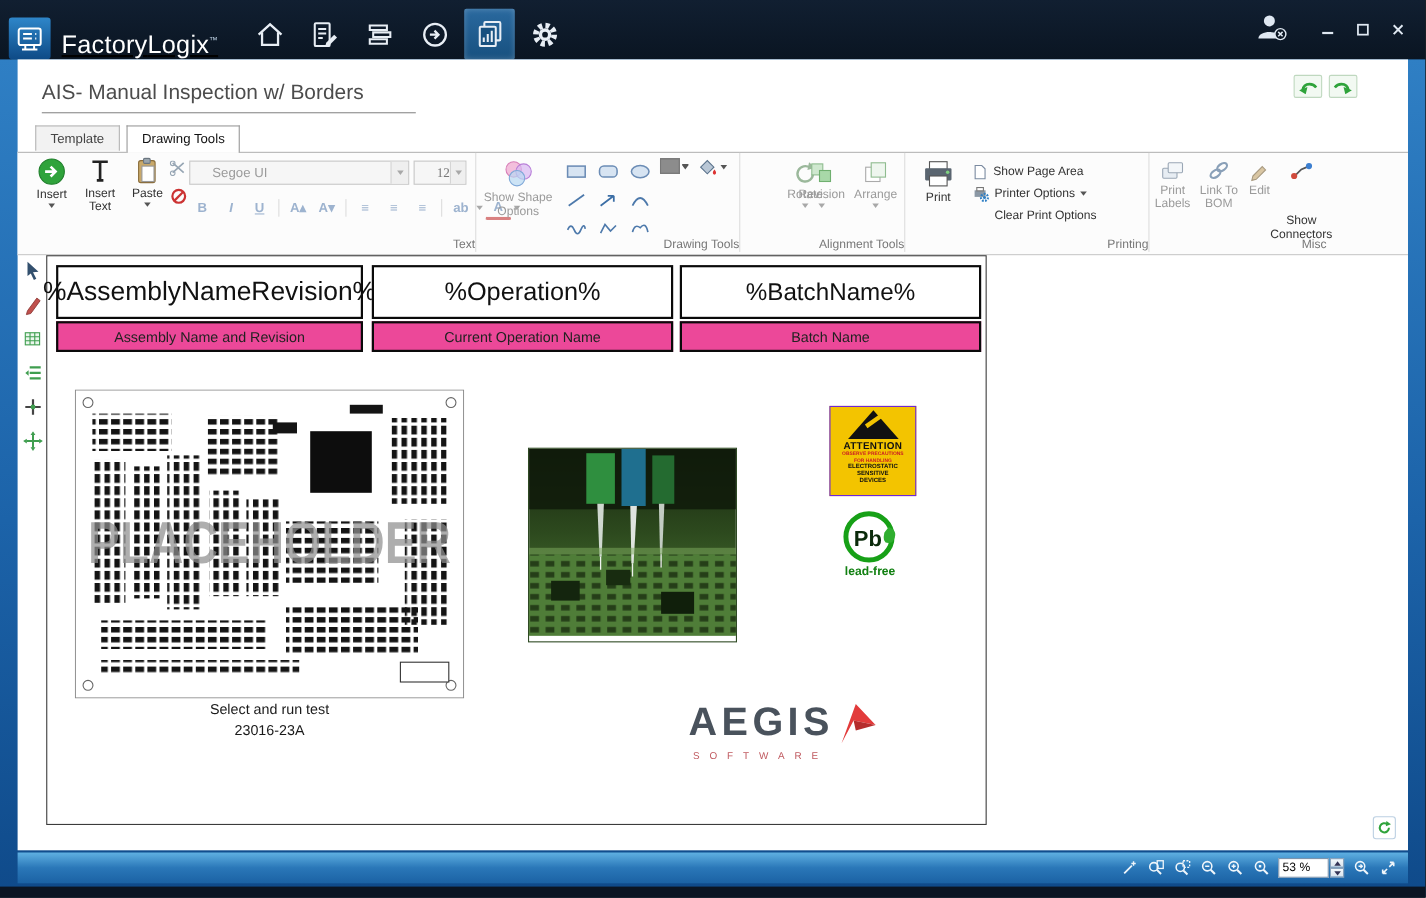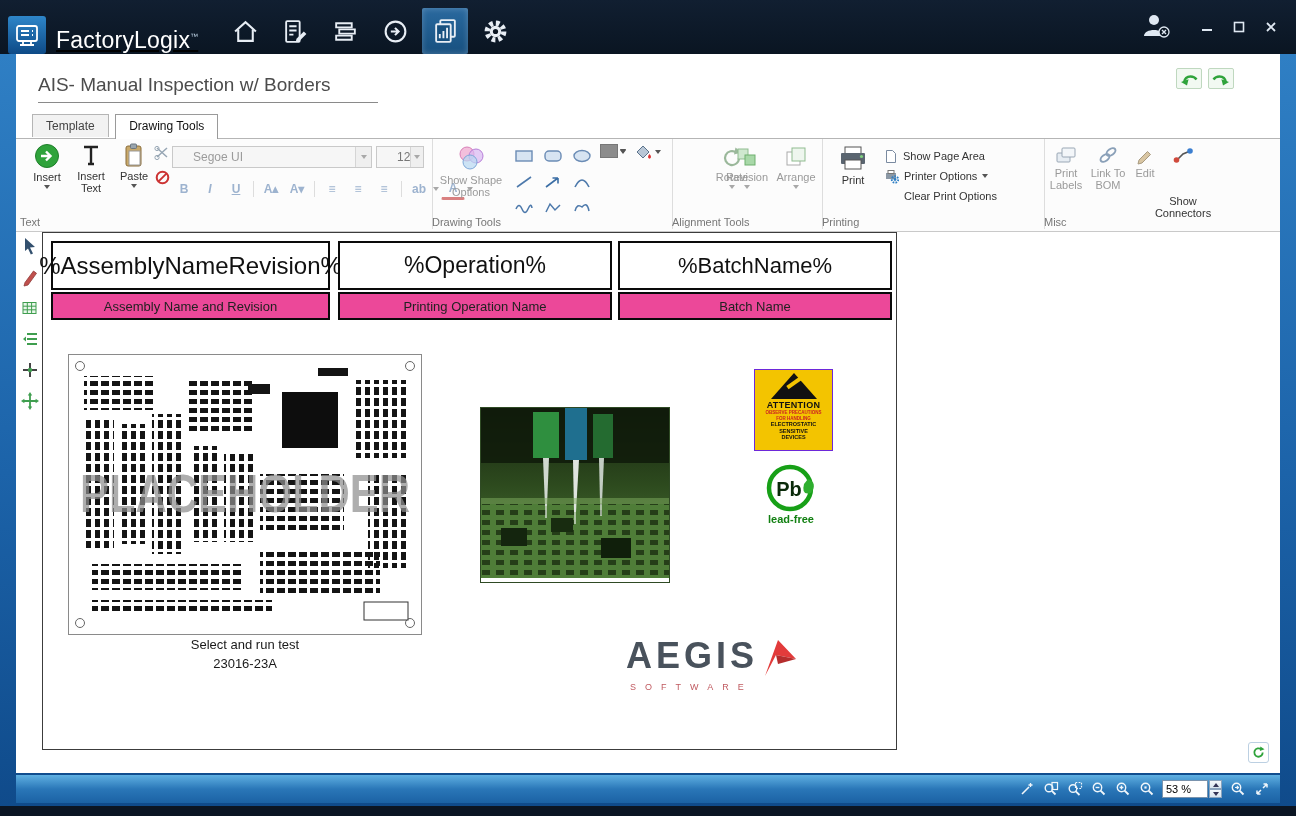--- a/index.html
+++ b/index.html
@@ -27,21 +27,21 @@
   .page-title{position:absolute;left:22px;top:20px;width:340px;font-size:19px;color:#4c4c4c;padding-bottom:6px;border-bottom:1px solid #8a8a8a;}
   .undo-redo{position:absolute;right:46px;top:14px;display:flex;gap:6px;}
   .ur-btn{width:24px;height:19px;background:#f2f9f2;border:1px solid #bfd8bf;border-radius:2px;display:flex;align-items:center;justify-content:center;}
 
   
   .tabbar{position:absolute;left:16px;top:60px;z-index:3;}
   .tab{display:inline-block;padding:4px 13px;font-size:12px;margin-right:2px;border:1px solid #b5b5b5;border-bottom:none;background:#f2f2f2;color:#444;}
   .tab.active{background:#fff;border-color:#9a9a9a;color:#111;position:relative;padding-bottom:6px;margin-bottom:-2px;}
   .ribbon{position:absolute;left:0;top:84px;width:100%;height:92px;background:#fcfcfc;border-top:1px solid #b5b5b5;border-bottom:1px solid #c9c9c9;}
   .rg{position:absolute;top:0;height:90px;border-right:1px solid #ddd;}
-  .rg-label{position:absolute;bottom:1px;left:0;width:100%;text-align:left;font-size:11px;color:#777;}
+  .rg-label{position:absolute;bottom:1px;left:0;width:100%;text-align:right;font-size:11px;color:#777;}
   .rbig{position:absolute;display:flex;flex-direction:column;align-items:center;gap:2px;}
   .rlabel{font-size:11px;color:#333;text-align:center;line-height:12px;}
   .rlabel.dis{color:#9a9a9a;}
   .caret{display:inline-block;width:0;height:0;border-left:3px solid transparent;border-right:3px solid transparent;border-top:4px solid #555;}
   .caret.dis{border-top-color:#a8a8a8;}
   .combo{position:absolute;height:22px;background:#f6f6f6;border:1px solid #c9c9c9;display:flex;align-items:center;font-size:12px;color:#9b9b9b;padding-left:20px;box-sizing:border-box;}
   .combo .arr{margin-left:auto;width:15px;height:100%;border-left:1px solid #d5d5d5;display:flex;align-items:center;justify-content:center;background:#efefef;}
   .fmt-row{position:absolute;left:152px;top:38px;display:flex;align-items:center;gap:2px;}
   .fmt-btn{min-width:18px;height:19px;padding:0 2px;display:flex;align-items:center;justify-content:center;font-size:12px;font-weight:bold;color:#9db3cf;border:1px solid transparent;border-radius:2px;}
   .fmt-sep{width:1px;height:16px;background:#ddd;margin:0 3px;}
@@ -244,21 +244,21 @@
                   <circle cx="7.5" cy="7.5" r="5.8" fill="none" stroke="#cc3333" stroke-width="2"></circle>
                   <path d="M3.6 11.4 L11.4 3.6" stroke="#cc3333" stroke-width="2"></path>
                 </svg></div>
           </div>
           <div class="combo" style="left:152px;top:7px;width:200px;">
             <span>Segoe UI</span>
             <span class="arr">
                 <span class="caret dis"></span>
               </span>
           </div>
-          <div class="combo" style="left:356px;top:7px;width:48px;color:#777;">
+          <div class="combo" style="left:356px;top:7px;width:48px;color:#777;font-family:Liberation Serif, serif;">
             <span>12</span>
             <span class="arr">
                 <span class="caret dis"></span>
               </span>
           </div>
           <div class="fmt-row" id="format-row">
               <div class="fmt-btn">B</div>
               <div class="fmt-btn" style="font-style: italic;">I</div>
               <div class="fmt-btn" style="text-decoration: underline;">U</div>
               <div class="fmt-sep"></div>
@@ -498,21 +498,21 @@
           </div>
       </div>
 
       <div class="design-canvas">
 
         <div class="fld" style="left:8px;top:8px;width:275px;height:45px;font-size:24px;">%AssemblyNameRevision%</div>
         <div class="fld" style="left:295px;top:8px;width:270px;height:45px;font-size:23px;">%Operation%</div>
         <div class="fld" style="left:575px;top:8px;width:270px;height:45px;font-size:22px;">%BatchName%</div>
 
         <div class="fld-cap" style="left:8px;top:59px;width:275px;height:24px;">Assembly Name and Revision</div>
-        <div class="fld-cap" style="left:295px;top:59px;width:270px;height:24px;">Printing Operation Name</div>
+        <div class="fld-cap" style="left:295px;top:59px;width:270px;height:24px;">Current Operation Name</div>
         <div class="fld-cap" style="left:575px;top:59px;width:270px;height:24px;">Batch Name</div>
 
         <div class="pcb-wrap">
           <svg width="354" height="281" viewBox="0 0 354 281">
             <defs>
               <pattern id="padsV" width="9" height="11" patternUnits="userSpaceOnUse">
                   <rect width="5" height="8" fill="#141414"></rect>
                 </pattern>
               <pattern id="padsH" width="11" height="9" patternUnits="userSpaceOnUse">
                   <rect width="8" height="5" fill="#141414"></rect>

